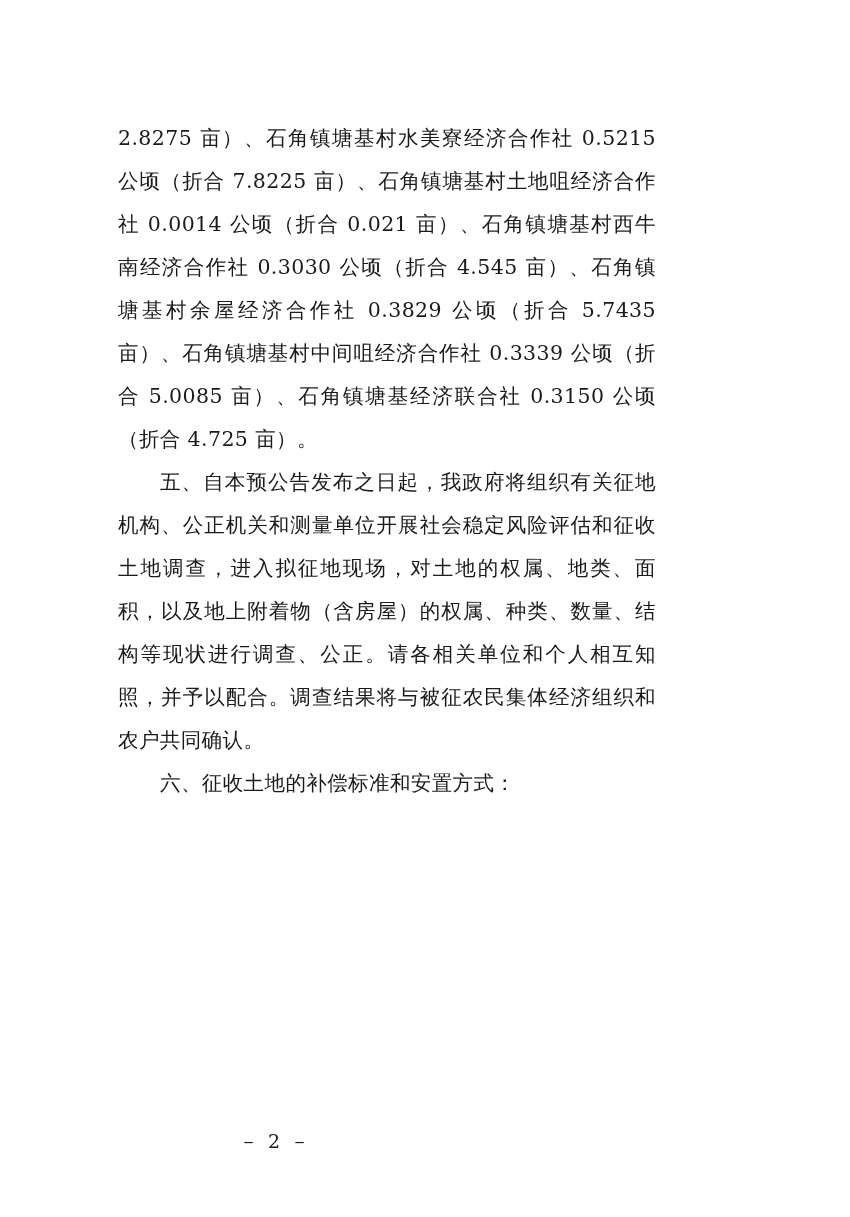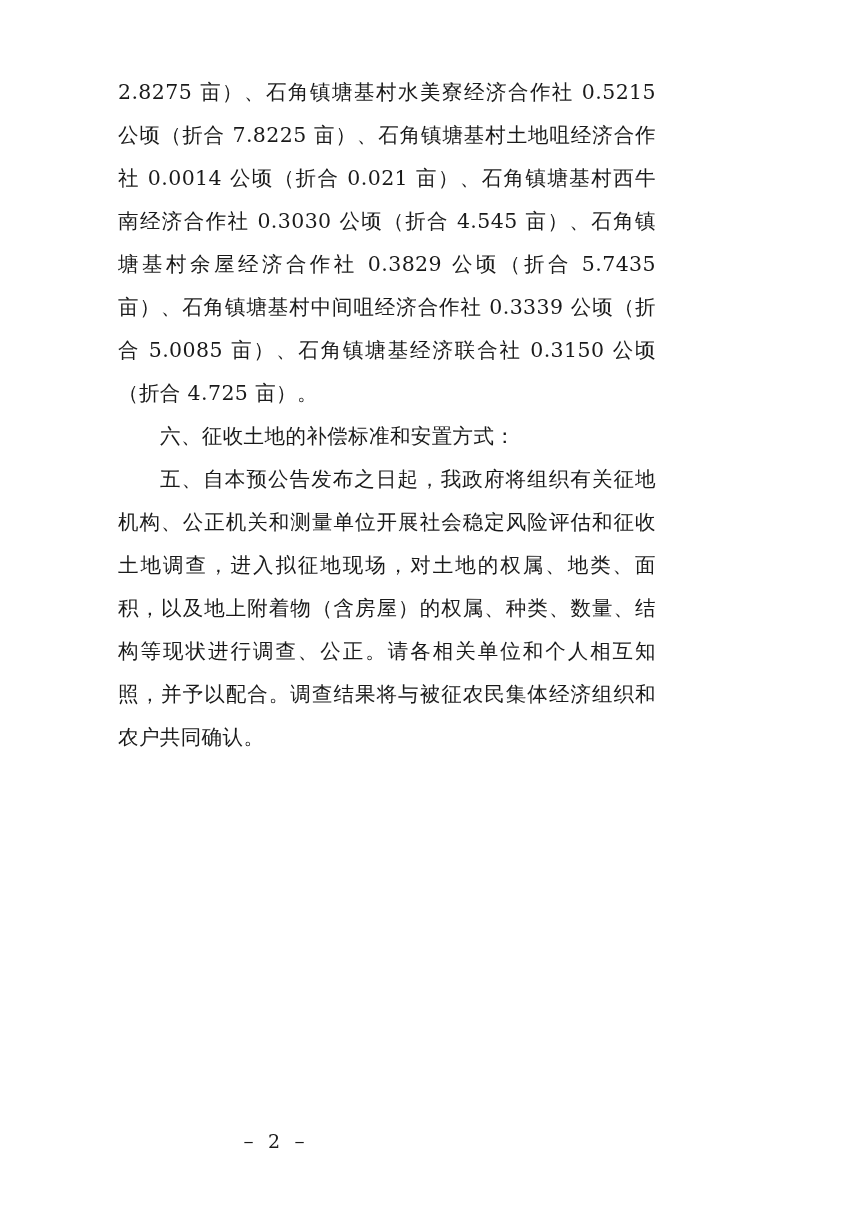--- a/index.html
+++ b/index.html
@@ -15,21 +15,21 @@
     color: #1a1a1a;
     overflow: hidden;
   }
   .page {
     position: absolute;
     left: 0;
     top: 0;
     width: 766px;
     height: 1217px;
     box-sizing: border-box;
-    padding: 71px 110px 0 118px;
+    padding: 117px 110px 0 118px;
   }
   .body-text {
     font-size: 20.5px;
     line-height: 43px;
     text-align: justify;
     text-justify: inter-ideograph;
     letter-spacing: 0.4px;
   }
   .para {
     margin: 0;
@@ -54,19 +54,19 @@
     margin-left: -300px;
     font-family: "DejaVu Serif", "Liberation Serif", serif;
   }
 </style>
 </head>
 <body>
 
 <div class="page">
   <div class="body-text">
     <p class="para">2.8275 亩）、石角镇塘基村水美寮经济合作社 0.5215 公顷（折合 7.8225 亩）、石角镇塘基村土地咀经济合作社 0.0014 公顷（折合 0.021 亩）、石角镇塘基村西牛南经济合作社 0.3030 公顷（折合 4.545 亩）、石角镇塘基村余屋经济合作社 0.3829 公顷（折合 5.7435 亩）、石角镇塘基村中间咀经济合作社 0.3339 公顷（折合 5.0085 亩）、石角镇塘基经济联合社 0.3150 公顷（折合 4.725 亩）。</p>
+    <p class="para indent">五、自本预公告发布之日起，我政府将组织有关征地机构、公正机关和测量单位开展社会稳定风险评估和征收土地调查，进入拟征地现场，对土地的权属、地类、面积，以及地上附着物（含房屋）的权属、种类、数量、结构等现状进行调查、公正。请各相关单位和个人相互知照，并予以配合。调查结果将与被征农民集体经济组织和农户共同确认。</p>
     <p class="para indent">六、征收土地的补偿标准和安置方式：</p>
-    <p class="para indent">五、自本预公告发布之日起，我政府将组织有关征地机构、公正机关和测量单位开展社会稳定风险评估和征收土地调查，进入拟征地现场，对土地的权属、地类、面积，以及地上附着物（含房屋）的权属、种类、数量、结构等现状进行调查、公正。请各相关单位和个人相互知照，并予以配合。调查结果将与被征农民集体经济组织和农户共同确认。</p>
   </div>
   <div class="footer">
     <span class="pagenum">－ 2 －</span>
   </div>
 </div>
 
 </body></html>

